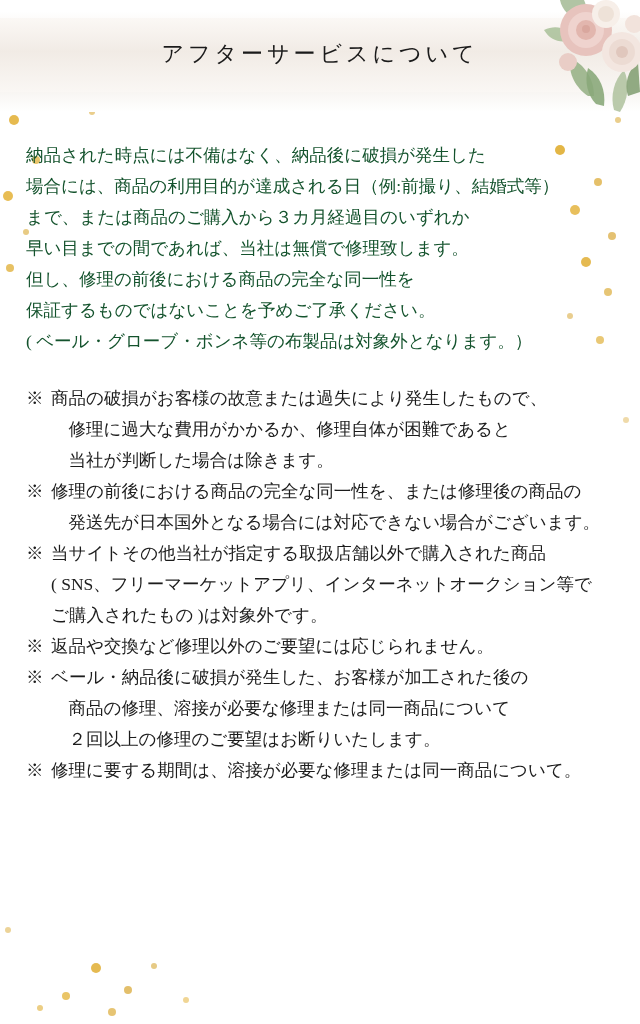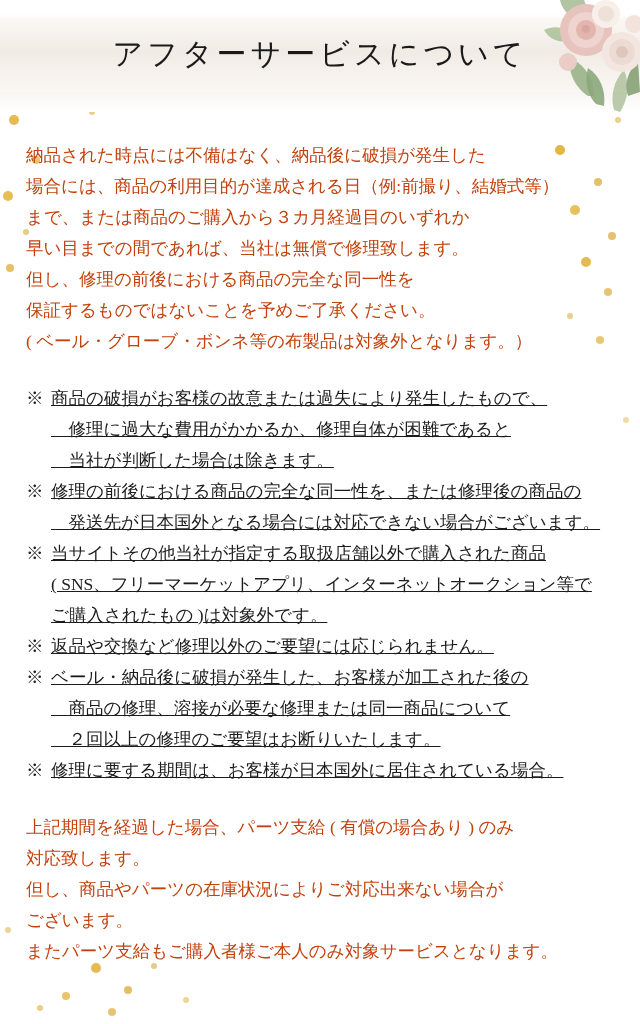--- a/index.html
+++ b/index.html
@@ -39,21 +39,21 @@
     left: 0;
     right: 0;
     top: 18px;
     height: 74px;
     background: linear-gradient(to bottom, #fbf8f5 0%, #f1ebe5 45%, #faf7f4 100%);
     z-index: 1;
   }
   .page-title {
     position: relative;
     z-index: 2;
-    font-size: 30px;
+    font-size: 22px;
     letter-spacing: 4px;
     color: #1a1a1a;
     font-weight: normal;
     white-space: nowrap;
     margin: 0;
     padding-bottom: 4px;
   }
 
   
   .floral {
@@ -69,21 +69,21 @@
   
   .content {
     position: relative;
     z-index: 2;
     padding: 28px 24px 0 26px;
     box-sizing: border-box;
   }
   .para {
     font-size: 17.5px;
     line-height: 31px;
-    color: #c2410c;
+    color: #14532d;
     margin: 0;
     white-space: pre-line;
   }
   .block-gap { height: 26px; }
 
   .note-list {
     margin: 0;
     padding: 0;
     list-style: none;
   }
@@ -95,21 +95,20 @@
     margin-bottom: 0;
   }
   .note-mark {
     flex: 0 0 auto;
     width: 25px;
     text-align: left;
   }
   .note-text {
     flex: 1 1 auto;
     white-space: pre-line;
-    text-decoration: underline;
   }
 </style>
 </head>
 <body>
 
 <div class="header">
   <div class="header-band"></div>
   <h1 class="page-title">アフターサービスについて</h1>
 
   <svg class="floral" viewBox="0 0 130 130">
@@ -175,31 +174,26 @@
       <span class="note-text">返品や交換など修理以外のご要望には応じられません。</span>
     </li>
     <li class="note-item">
       <span class="note-mark">※</span>
       <span class="note-text">ベール・納品後に破損が発生した、お客様が加工された後の
 　商品の修理、溶接が必要な修理または同一商品について
 　２回以上の修理のご要望はお断りいたします。</span>
     </li>
     <li class="note-item">
       <span class="note-mark">※</span>
-      <span class="note-text">修理に要する期間は、お客様が日本国外に居住されている場合。</span>
+      <span class="note-text">修理に要する期間は、溶接が必要な修理または同一商品について。</span>
     </li>
   </ul>
 
   <div class="block-gap"></div>
 
-  <p class="para">上記期間を経過した場合、パーツ支給 ( 有償の場合あり ) のみ
-対応致します。
-但し、商品やパーツの在庫状況によりご対応出来ない場合が
-ございます。
-またパーツ支給もご購入者様ご本人のみ対象サービスとなります。</p>
 </div>
 
 <div id="confetti-layer">
     <span class="confetti" style="left: 33px; top: 37px; width: 10px; height: 10px; background: rgb(224, 174, 50); opacity: 0.95;"></span>
     <span class="confetti" style="left: 66px; top: 24px; width: 8px; height: 8px; background: rgb(217, 169, 58); opacity: 0.8;"></span>
     <span class="confetti" style="left: 18px; top: 70px; width: 8px; height: 8px; background: rgb(226, 180, 63); opacity: 0.85;"></span>
     <span class="confetti" style="left: 52px; top: 83px; width: 6px; height: 6px; background: rgb(214, 166, 52); opacity: 0.7;"></span>
     <span class="confetti" style="left: 9px; top: 115px; width: 10px; height: 10px; background: rgb(227, 178, 60); opacity: 0.9;"></span>
     <span class="confetti" style="left: 89px; top: 109px; width: 6px; height: 6px; background: rgb(220, 174, 64); opacity: 0.6;"></span>
     <span class="confetti" style="left: 32px; top: 156px; width: 8px; height: 8px; background: rgb(224, 176, 58); opacity: 0.75;"></span>

